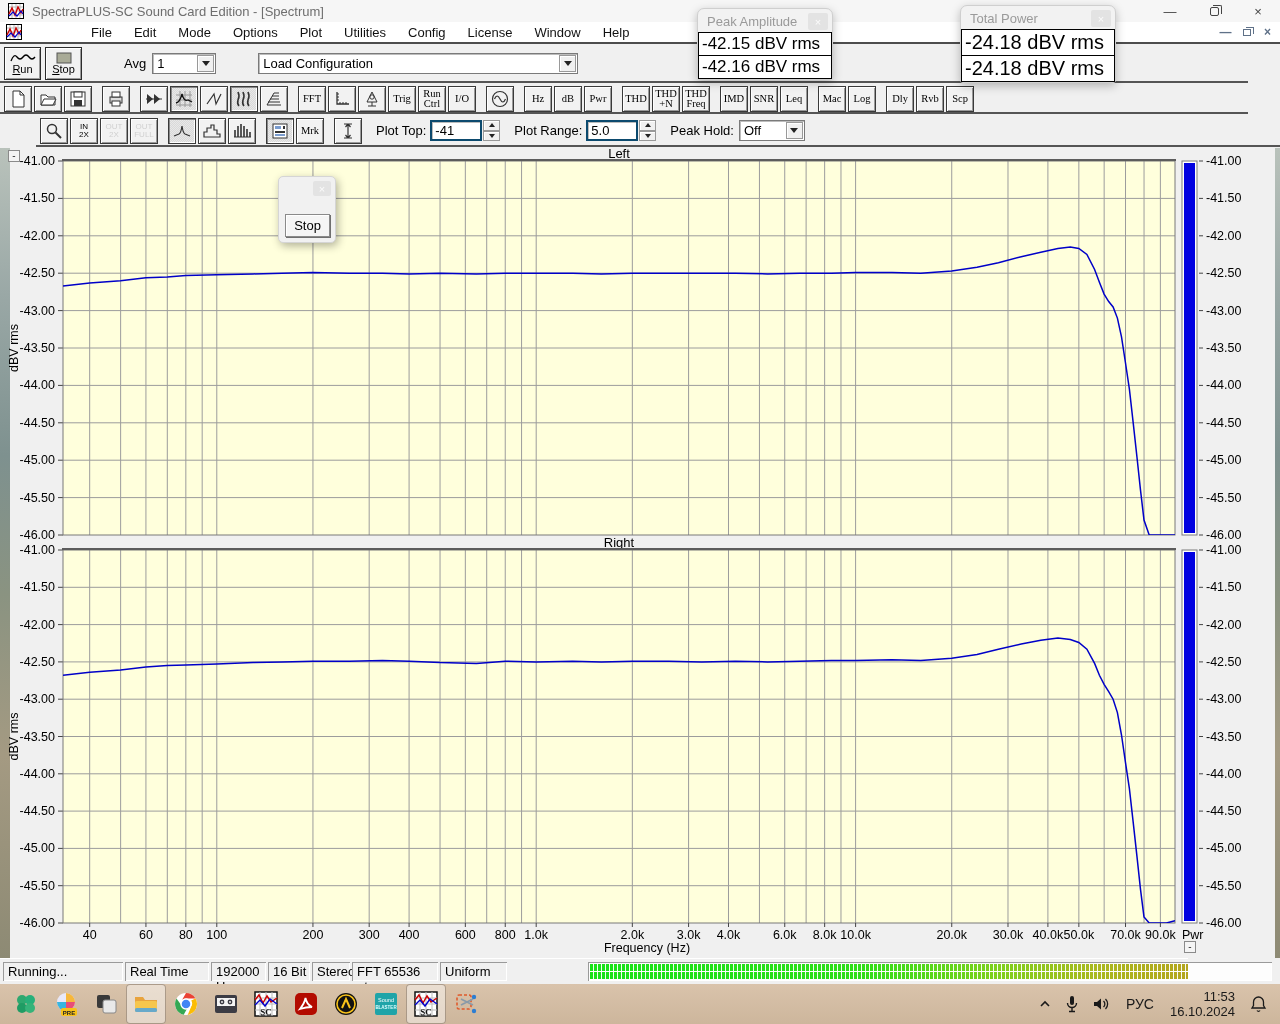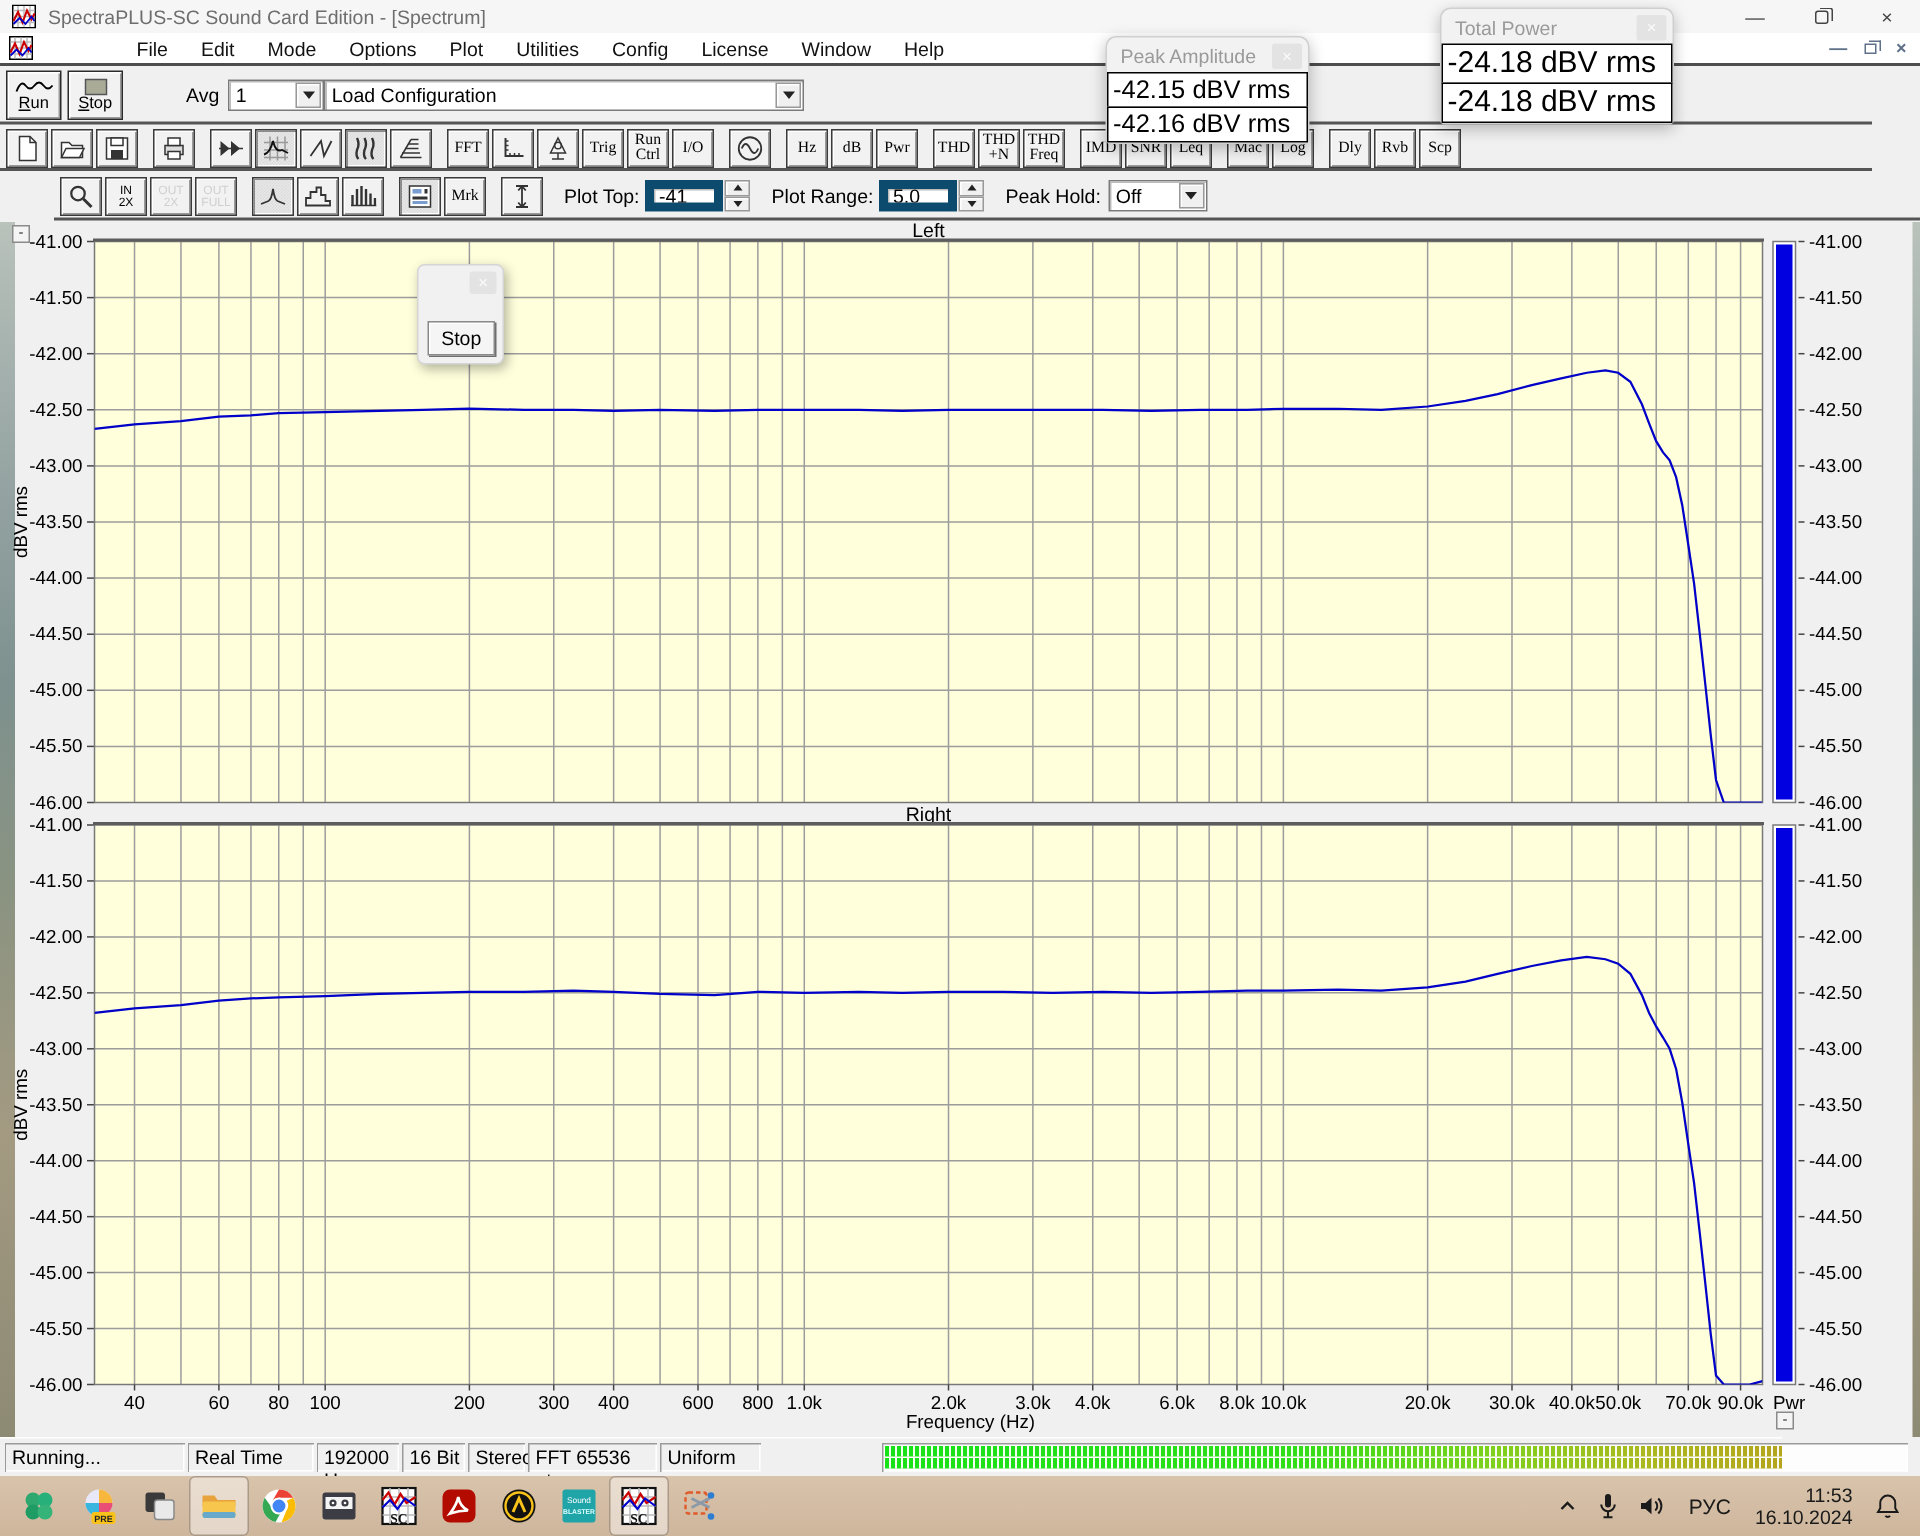--- a/index.html
+++ b/index.html
@@ -46,39 +46,39 @@
 
   .tbtn { width:28px; height:26px; background:#f2f2f2; border:1px solid #3a3a3a; box-shadow:inset 1px 1px 0 #ffffff, inset -1px -1px 0 #9a9a9a; margin-left:2px; display:flex; align-items:center; justify-content:center; flex:0 0 auto; }
   .tbtn.gap { margin-left:10px; }
   .tbtn.pressed { background-color:#e8e8e8; background-image:linear-gradient(45deg,#d9d9d9 25%,transparent 25%,transparent 75%,#d9d9d9 75%),linear-gradient(45deg,#d9d9d9 25%,transparent 25%,transparent 75%,#d9d9d9 75%); background-size:2px 2px; background-position:0 0,1px 1px; box-shadow:inset 1px 1px 0 #8a8a8a, inset -1px -1px 0 #ffffff; }
   .tbtn.disabled { color:#a5a5a5; }
   .tbtn.disabled .tlbl, .tbtn.disabled svg { opacity:.45; }
   .tbtn .tlbl { font-size:10.5px; line-height:10px; text-align:center; white-space:pre-line; font-family:"Liberation Serif", serif; }
   .tbtn .tlbl.tiny { font-size:8px; line-height:8px; font-family:"Liberation Sans", sans-serif; }
 
   .field-label { font-size:13px; margin-left:14px; }
-  .nput { width:52px; height:21px; border:6px solid #0c4a6e; box-shadow:inset 1px 1px 0 #bcbcbc; font-size:13px; padding-left:3px; margin-left:4px; font-family:"Liberation Sans",sans-serif; background:#fff; }
+  .nput { width:52px; height:21px; border:2px solid #0c4a6e; box-shadow:inset 1px 1px 0 #bcbcbc; font-size:13px; padding-left:3px; margin-left:4px; font-family:"Liberation Sans",sans-serif; background:#fff; }
   .spinner { width:17px; height:21px; margin-left:1px; display:flex; flex-direction:column; }
   .spinner div { flex:1; background:#f0f0f0; border:1px solid #999; box-shadow:inset 1px 1px 0 #fff; display:flex; align-items:center; justify-content:center; }
 
   
   #workspace { position:absolute; left:0; top:148px; width:1280px; height:810px; background:#f0f0f0; }
   .wallpaper { position:absolute; top:0; height:810px; background:linear-gradient(180deg,#b9c2bb 0%,#9aa8a6 18%,#7e918f 38%,#8a9381 55%,#a49a82 75%,#8d8a74 100%); }
   #wall-left { left:0; width:10px; }
   #wall-right { right:0; width:5px; }
   #charts-svg { position:absolute; left:0; top:0; }
   .mini-box { position:absolute; width:12px; height:12px; background:#f4f4f4; border:1px solid #8a8a8a; font-size:10px; line-height:9px; text-align:center; color:#333; }
 
   
   .float-win { position:absolute; background:#f2f2f2; border:1px solid #cfcfcf; border-radius:7px 7px 3px 3px; box-shadow:0 3px 10px rgba(0,0,0,.25); }
   .float-title { display:flex; align-items:center; justify-content:space-between; padding:4px 4px 3px 9px; }
   .float-title .ft { color:#9a9a9a; font-size:13px; }
   .float-close { width:20px; height:17px; background:#e3e3e3; border-radius:2px; color:#fbfbfb; font-size:11px; display:flex; align-items:center; justify-content:center; }
   .val-row { background:#fff; border:1px solid #000; font-weight:400; color:#000; padding:1px 3px; margin-top:-1px; white-space:nowrap; }
-  #peak-window { left:737px; top:8px; width:136px;margin-top:16px; }
+  #peak-window { left:697px; top:8px; width:136px; }
   #peak-window .val-row { font-size:17px; }
   #power-window { left:960px; top:5px; width:156px; }
   #power-window .val-row { font-size:20px; }
 
   #stop-window { position:absolute; left:278px; top:28px; width:58px; height:67px; background:#f1f1f1; border:1px solid #d5d5d5; border-radius:5px; box-shadow:2px 3px 8px rgba(0,0,0,.3); }
   #stop-window .float-close { position:absolute; right:4px; top:4px; width:18px; height:15px; }
   #mini-stop-btn { position:absolute; left:6px; top:37px; width:45px; height:23px; background:#f5f5f5; border:1px solid #8a8a8a; box-shadow:1px 1px 0 #6f6f6f, inset 1px 1px 0 #fff; font-size:13px; text-align:center; line-height:21px; }
 
   
   #status-bar { position:absolute; left:0; top:958px; width:1188px; height:26px; background:#f0f0f0; border-top:1px solid #fff; }
@@ -158,21 +158,21 @@
         </svg>
       <span class="blbl">Stop</span>
     </div>
     <span class="lbl" style="margin-left:42px">Avg</span>
     <div class="combo" style="width:64px; margin-left:6px">
       <span class="cval">1</span>
       <span class="cbtn">
           <span class="tri-down"></span>
         </span>
     </div>
-    <div class="combo" style="width:320px; ">
+    <div class="combo" style="width:320px; margin-left:42px">
       <span class="cval">Load Configuration</span>
       <span class="cbtn">
           <span class="tri-down"></span>
         </span>
     </div>
   </div>
 
   <div id="toolbar2" class="toolbar" style="padding-left:2px">
       <div class="tbtn">
         <svg width="18" height="18" viewBox="0 0 18 18">

